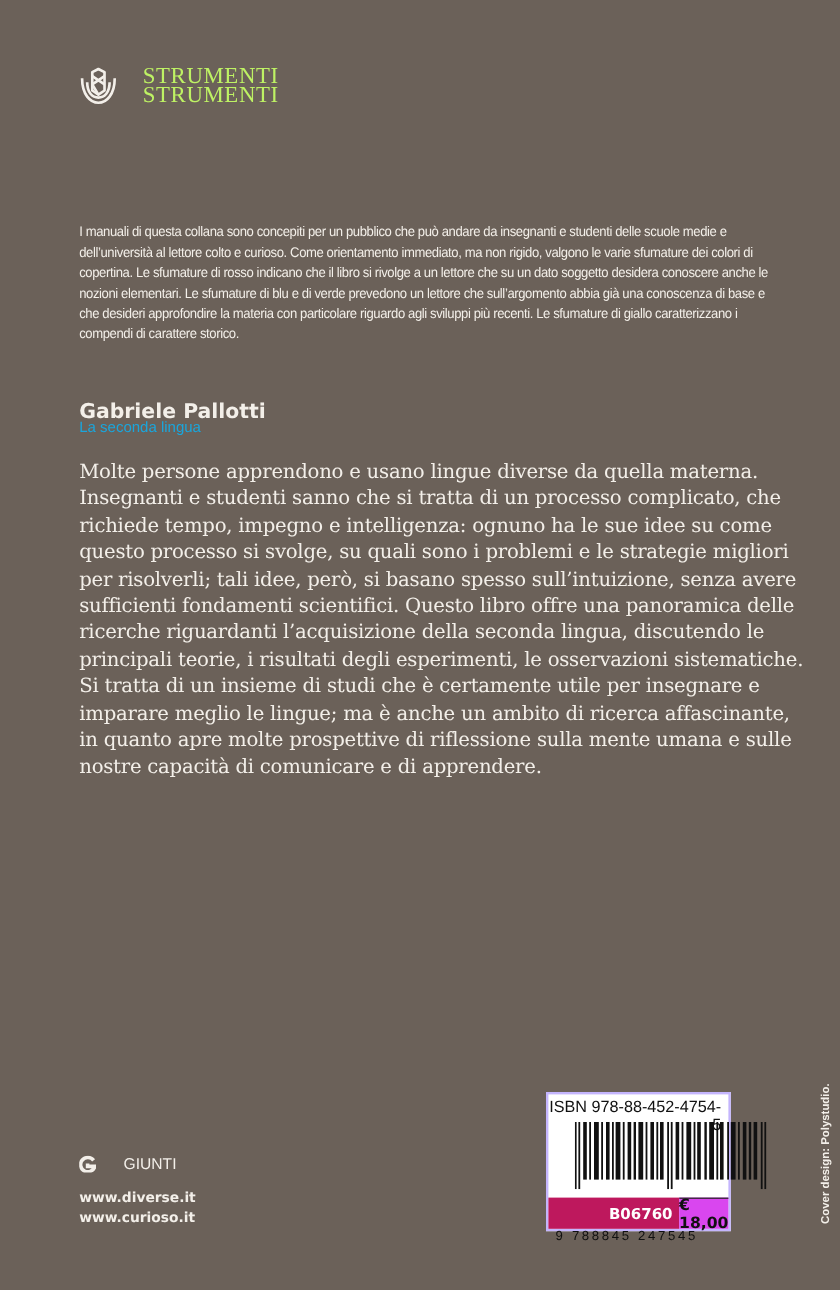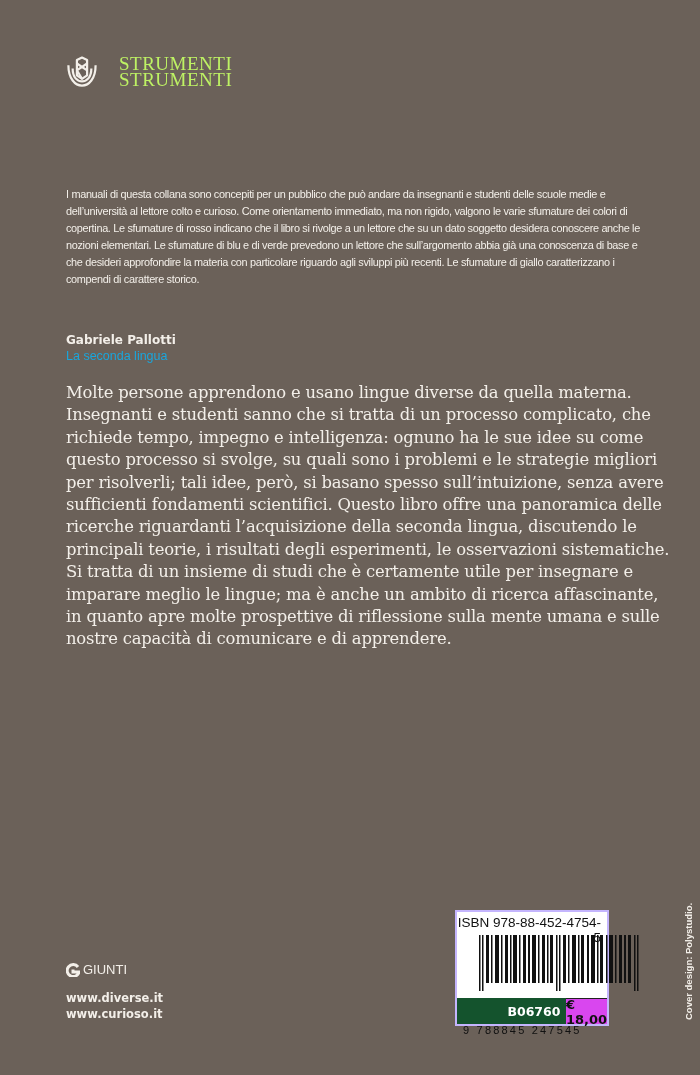--- a/index.html
+++ b/index.html
@@ -8,39 +8,39 @@
     color:#f3efe9;
   }
   .logo { position:absolute; left:65px; top:55px; display:flex; align-items:center; }
   .logo svg { width:34px; height:34px; }
   .logo-text { margin-left:20px; font-family:"Liberation Serif", serif; font-size:19px; line-height:16px; letter-spacing:0.5px; color:#bef264; }
   .series-desc {
     position:absolute; left:66px; top:185px; width:620px;
     font-family:"Liberation Sans", sans-serif; font-size:11.6px; line-height:17px;
     letter-spacing:-0.35px; transform:scaleX(0.94); transform-origin:left top;
   }
-  .author { position:absolute; left:66px; top:333px; font-family:"DejaVu Sans", sans-serif; font-weight:bold; font-size:12px; color:#f3efe9; }
+  .author { position:absolute; left:66px; top:333px; font-family:"DejaVu Sans", sans-serif; font-weight:bold; font-size:17px; color:#f3efe9; }
   .title { position:absolute; left:66px; top:349px; font-family:Liberation Sans, sans-serif; font-size:12.5px; color:#1aa6dc; }
   .blurb {
     position:absolute; left:66px; top:382px; width:640px;
     font-family:"DejaVu Serif", serif; font-size:16.4px; line-height:22.4px; color:#f3efe9;
     letter-spacing:-0.2px;
   }
   .blurb span { display:block; white-space:nowrap; }
-  .giunti { position:absolute; left:66px; top:962px; font-family:"Liberation Sans", sans-serif; font-size:13px; display:flex; align-items:center; }
+  .giunti { position:absolute; left:66px; top:962px; font-family:"Liberation Sans", sans-serif; font-size:13px; display:flex; align-items:center;gap:20px; }
   .urls { position:absolute; left:66px; top:990px; font-family:"DejaVu Sans", sans-serif; font-weight:bold; font-size:11.5px; line-height:16px; }
   .barcode-box {
     position:absolute; left:455px; top:910px; width:154px; height:116px; background:#fff;
     border:2px solid #c4b5fd; box-sizing:border-box;
   }
   .isbn { position:absolute; left:0; right:6px; top:3px; text-align:right; font-family:"Liberation Sans", sans-serif; font-size:13.5px; color:#111; }
   .bars { position:absolute; left:22px; top:23px; width:160px; height:56px; }
   .digits { position:absolute; left:6px; top:74px; font-family:Liberation Sans, sans-serif; font-size:11px; color:#111; letter-spacing:2.2px;margin-top:38px; }
   .bottom-row { position:absolute; left:0; right:0; bottom:0; height:26px; display:flex; }
-  .code { width:90px; background:#14532d; color:#fff; font-family:"DejaVu Sans", sans-serif; font-weight:bold; font-size:12.5px; display:flex; align-items:center; justify-content:center;padding-left:45px; }
+  .code { width:90px; background:#be185d; color:#fff; font-family:"DejaVu Sans", sans-serif; font-weight:bold; font-size:12.5px; display:flex; align-items:center; justify-content:center;padding-left:45px; }
   .price { flex:1; background:#d946ef; color:#111; font-family:"DejaVu Sans", sans-serif; font-weight:bold; font-size:13px; display:flex; align-items:center; justify-content:center; border-top:1px solid #222; }
   .credit { position:absolute; left:683px; top:1020px; transform:rotate(-90deg); transform-origin:left top; font-family:"Liberation Sans", sans-serif; font-weight:bold; font-size:9.5px; white-space:nowrap; color:#f3efe9; }
 </style>
 </head>
 <body>
 
 <div class="logo">
   <svg viewBox="0 0 40 40">
     <g fill="none" stroke="#f3efe9" stroke-width="2.6" stroke-linejoin="round">
       <path d="M4 12 C4 28 12 36 20 36 C28 36 36 28 36 12"></path>

